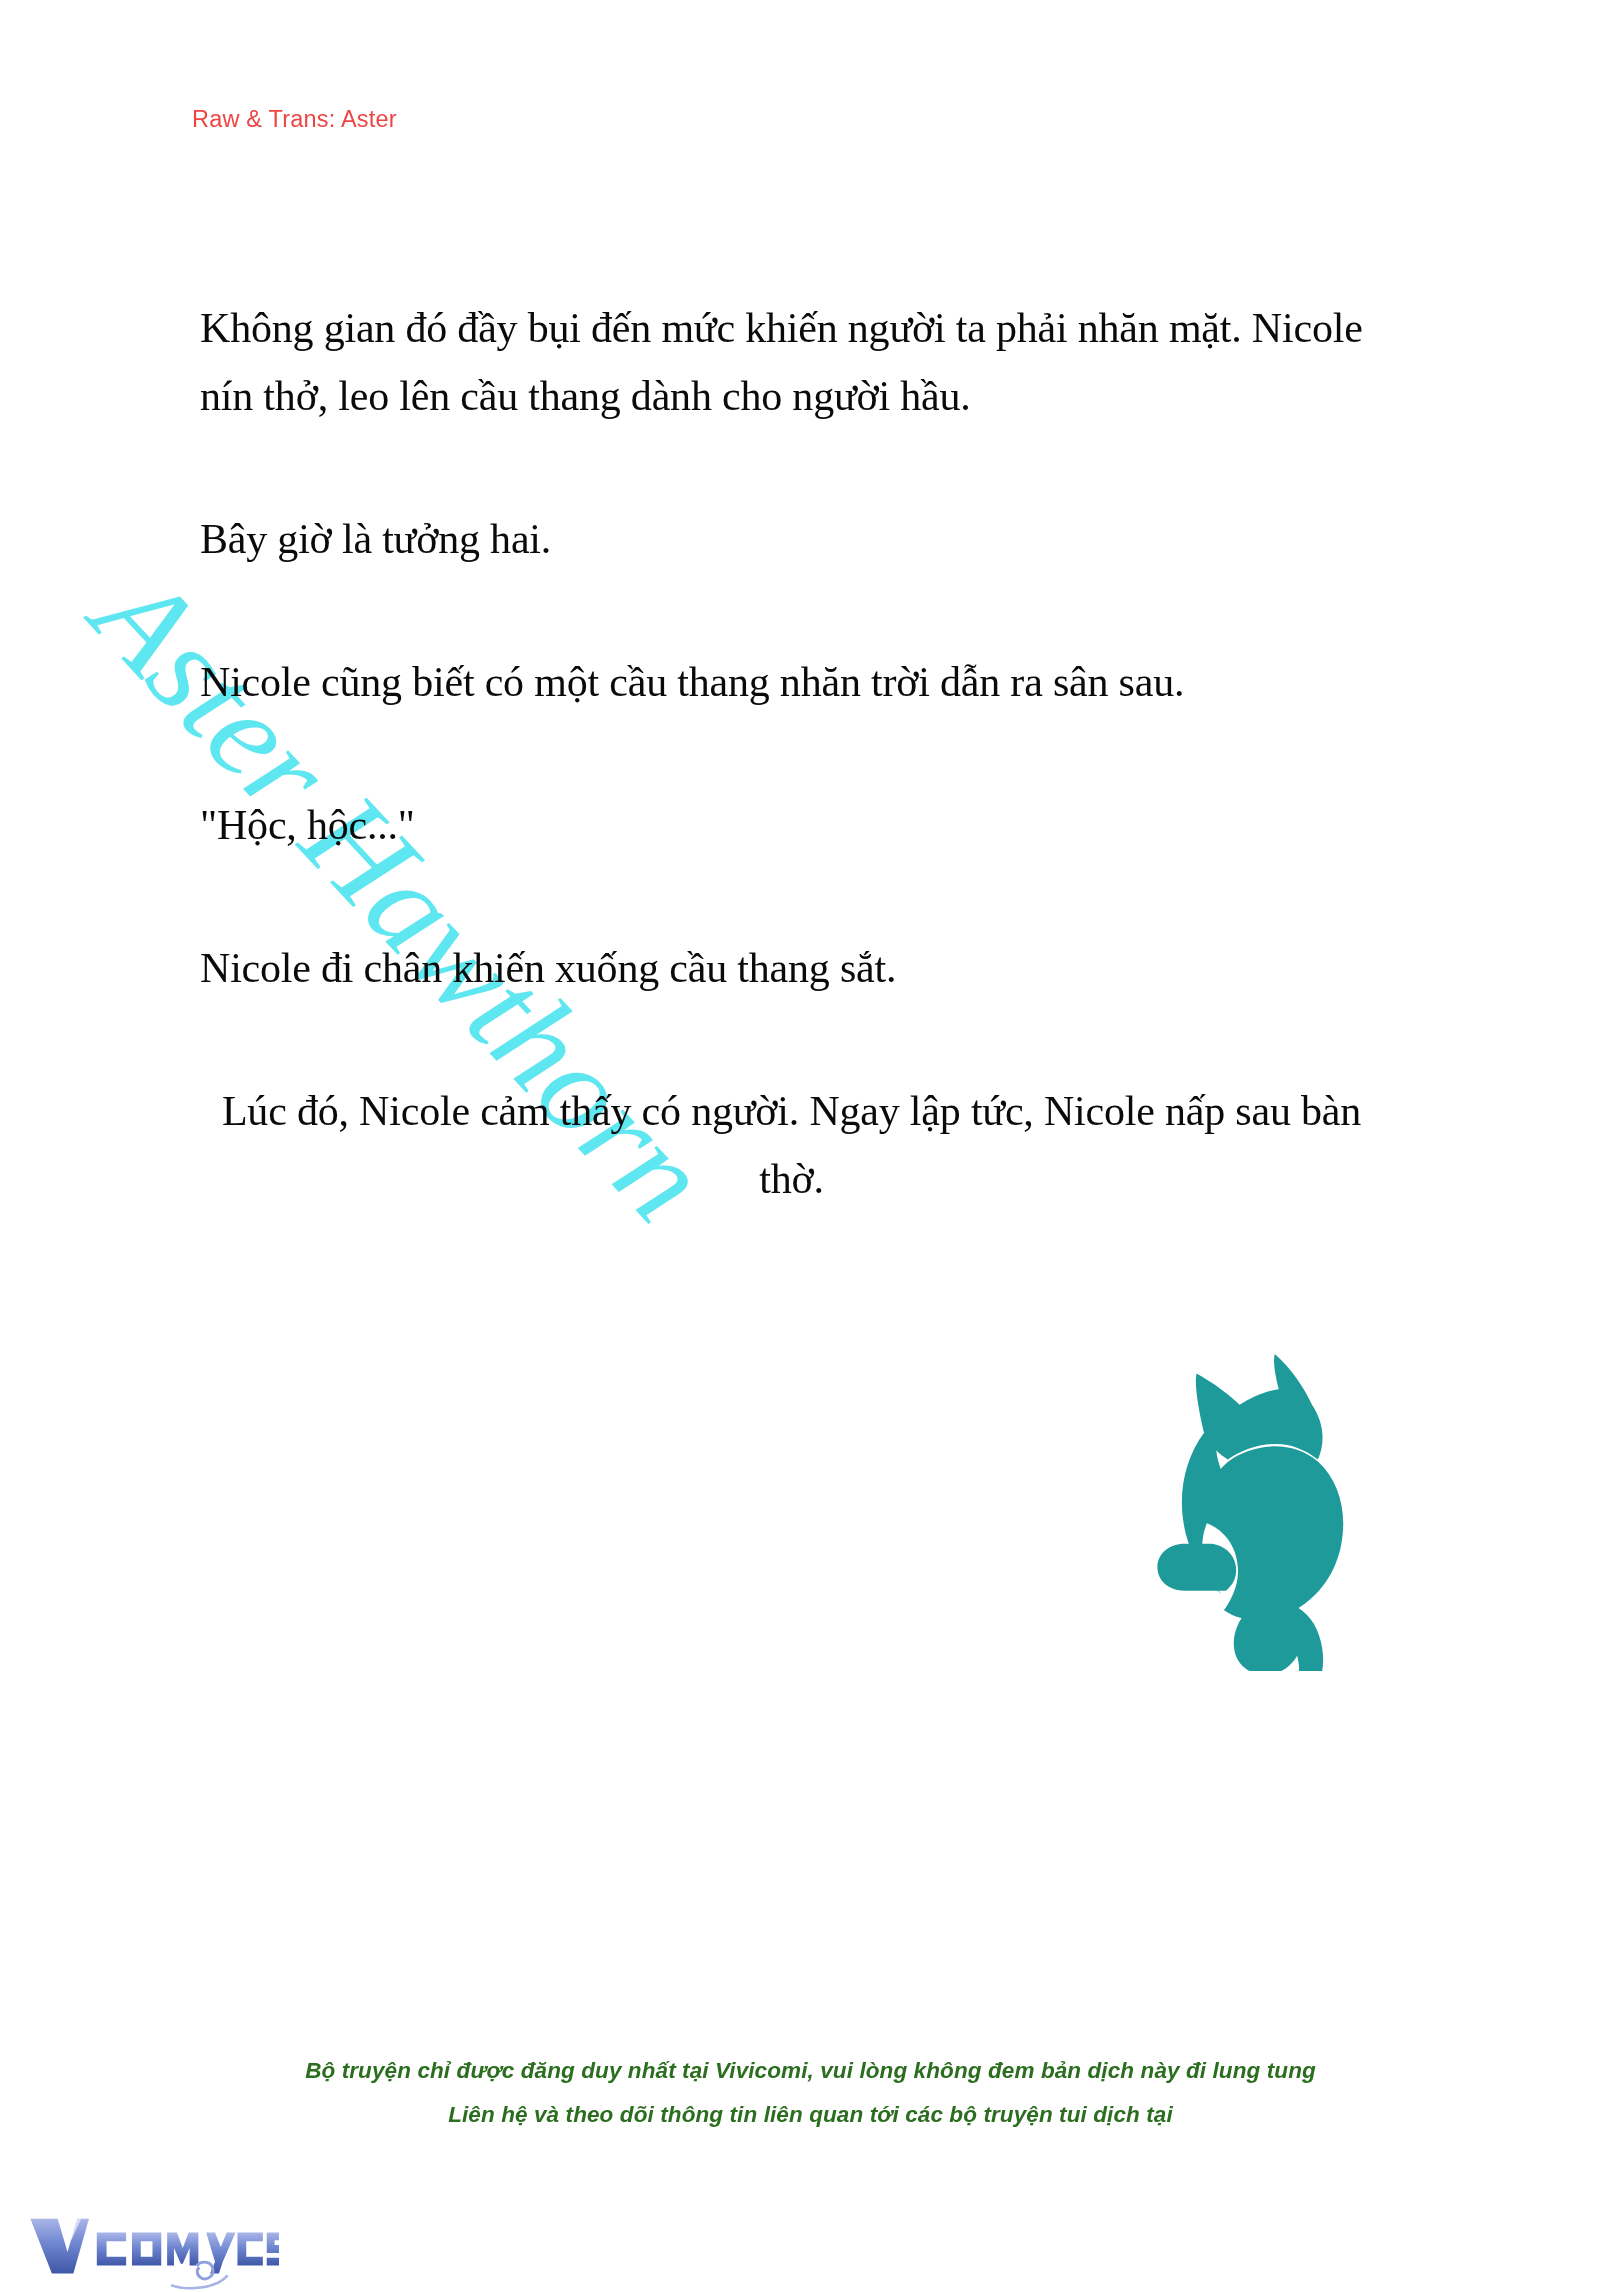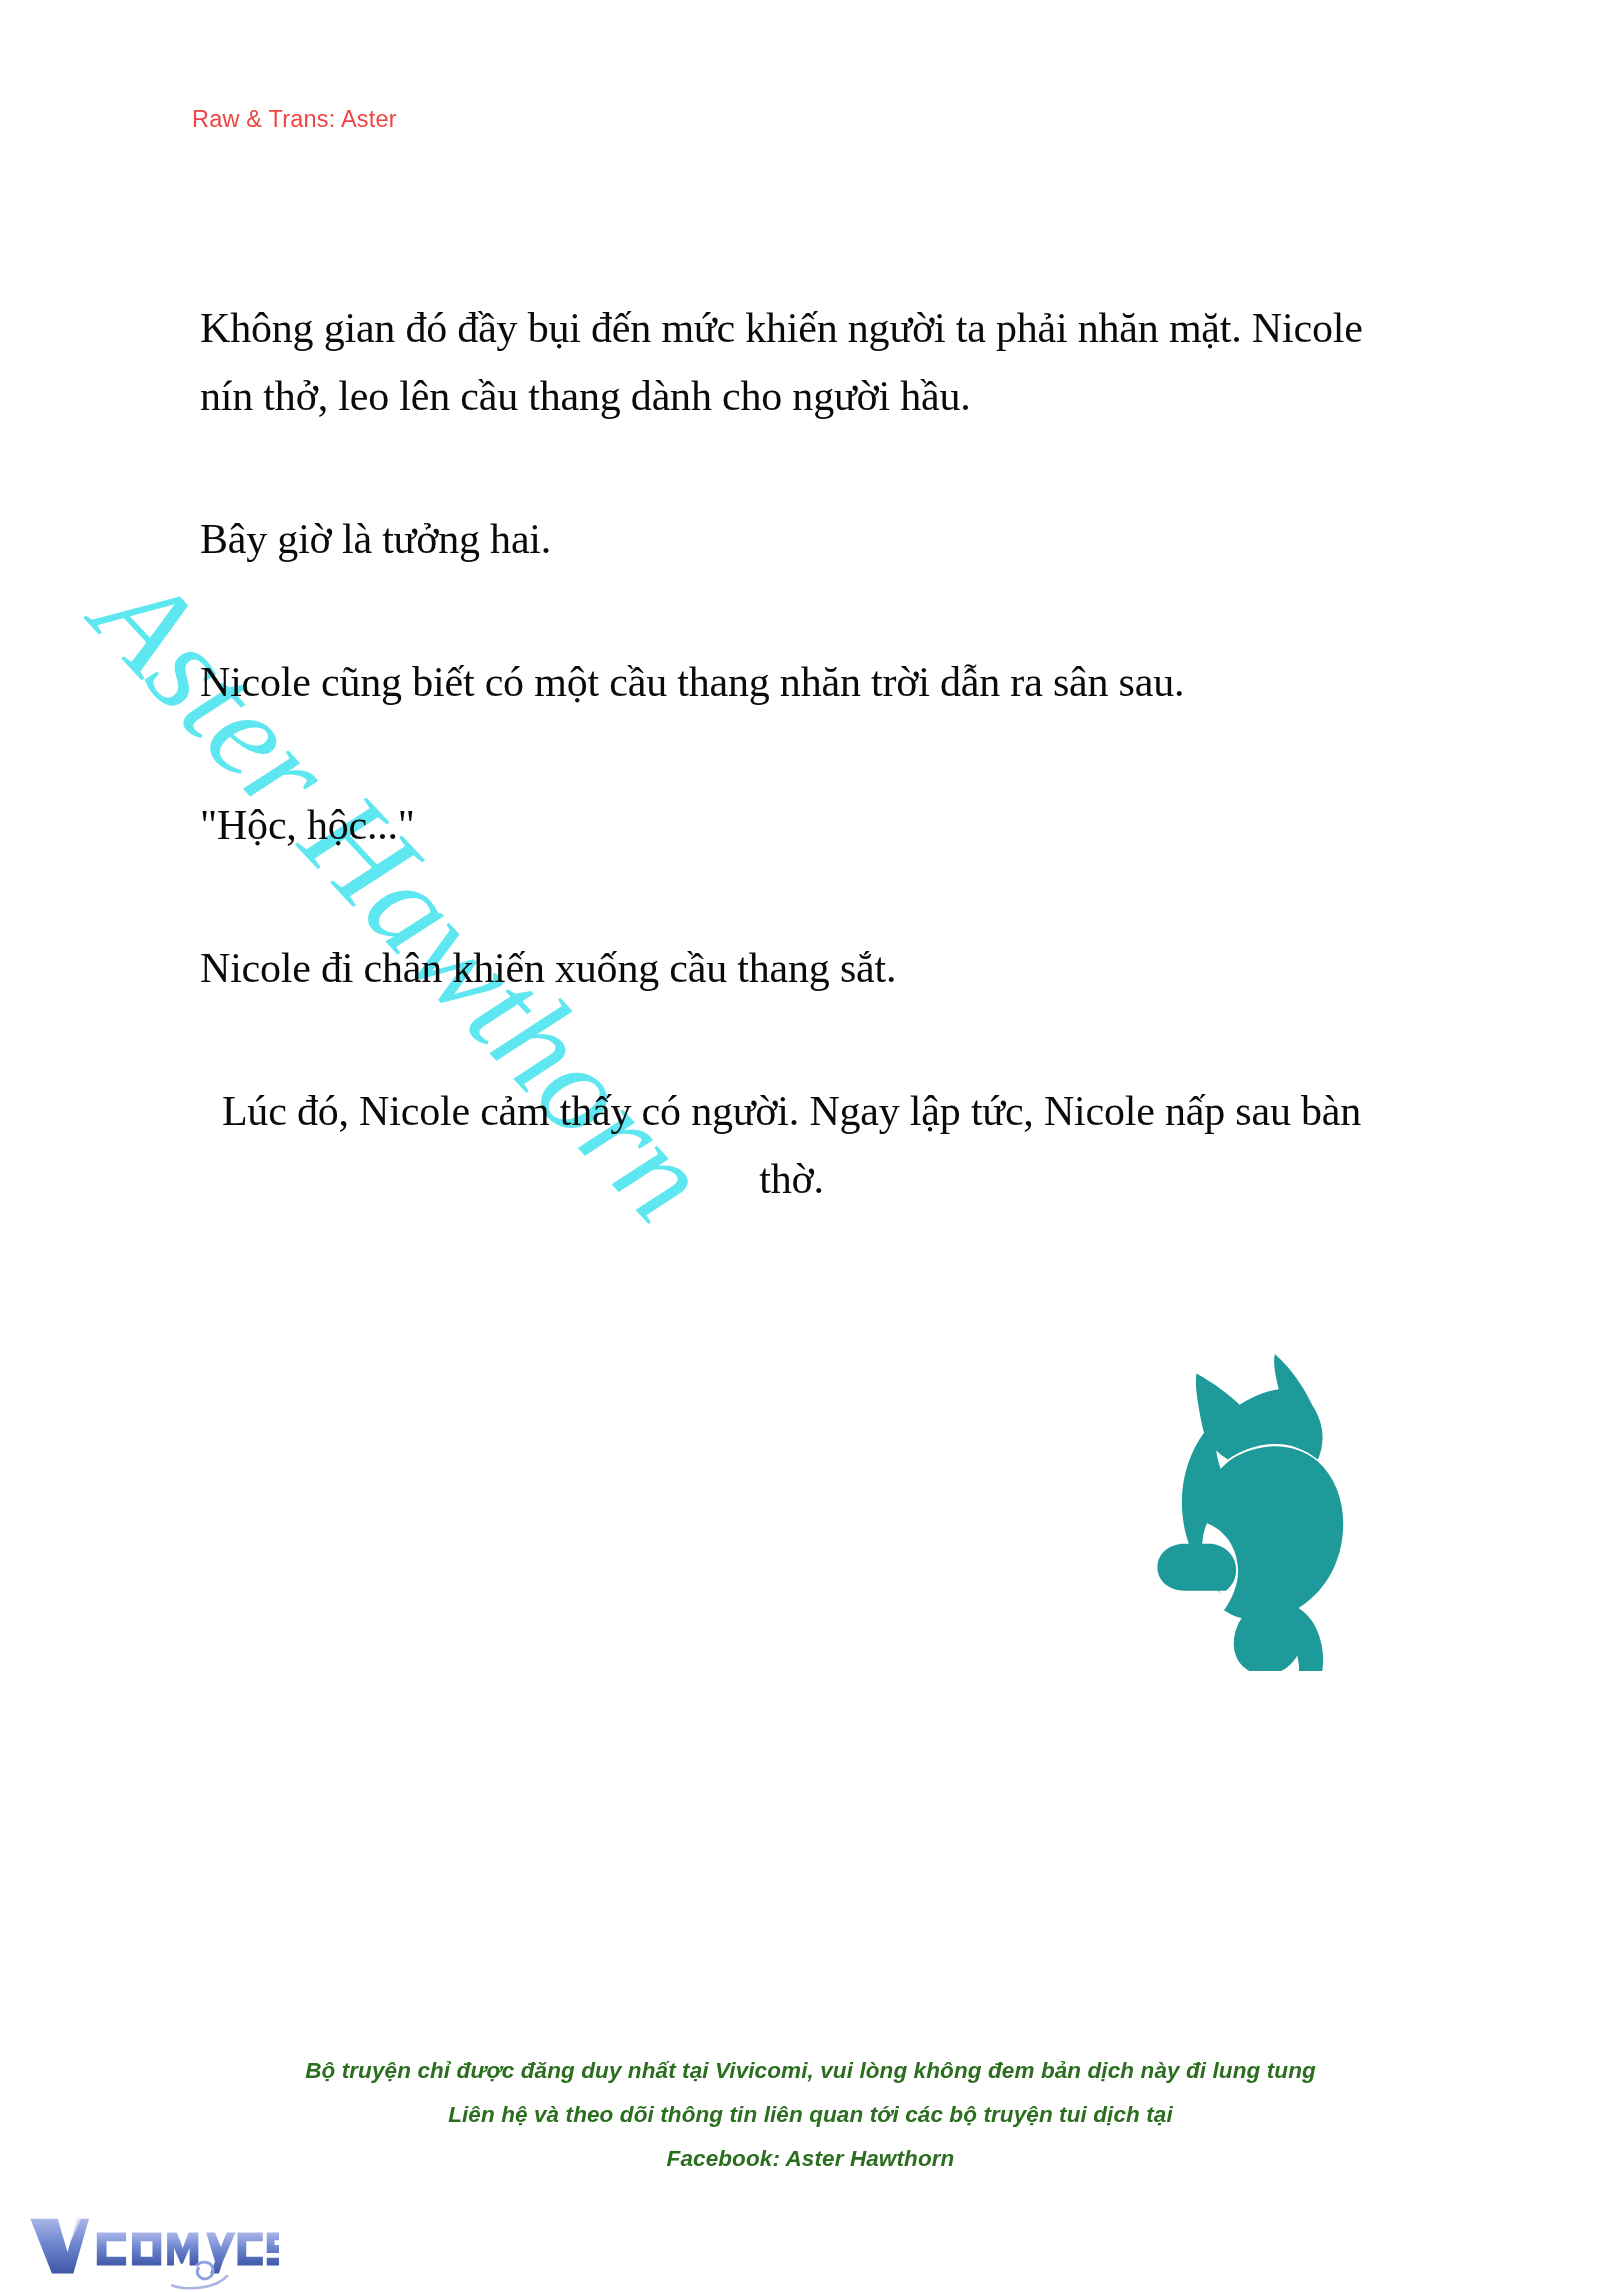--- a/index.html
+++ b/index.html
@@ -179,21 +179,20 @@
     <p class="para">Bây giờ là tưởng hai.</p>
     <p class="para">Nicole cũng biết có một cầu thang nhăn trời dẫn ra sân sau.</p>
     <p class="para">"Hộc, hộc..."</p>
     <p class="para">Nicole đi chân khiến xuống cầu thang sắt.</p>
     <p class="para">Lúc đó, Nicole cảm thấy có người. Ngay lập tức, Nicole nấp sau bàn thờ.</p>
   </div>
 
   <div class="footer-note">
     <div class="footer-line">Bộ truyện chỉ được đăng duy nhất tại Vivicomi, vui lòng không đem bản dịch này đi lung tung</div>
     <div class="footer-line">Liên hệ và theo dõi thông tin liên quan tới các bộ truyện tui dịch tại</div>
-    <div class="footer-line">Facebook: Aster Hawthorn</div>
   </div>
 
   <div class="brand-logo">
     <svg viewBox="0 0 260 86" width="255" height="84" xmlns="http://www.w3.org/2000/svg">
       <defs>
         <linearGradient id="vg" x1="0" y1="0" x2="0" y2="1">
           <stop offset="0%" stop-color="#aab6e8"></stop>
           <stop offset="45%" stop-color="#6f86d0"></stop>
           <stop offset="100%" stop-color="#3f57a8"></stop>
         </linearGradient>

